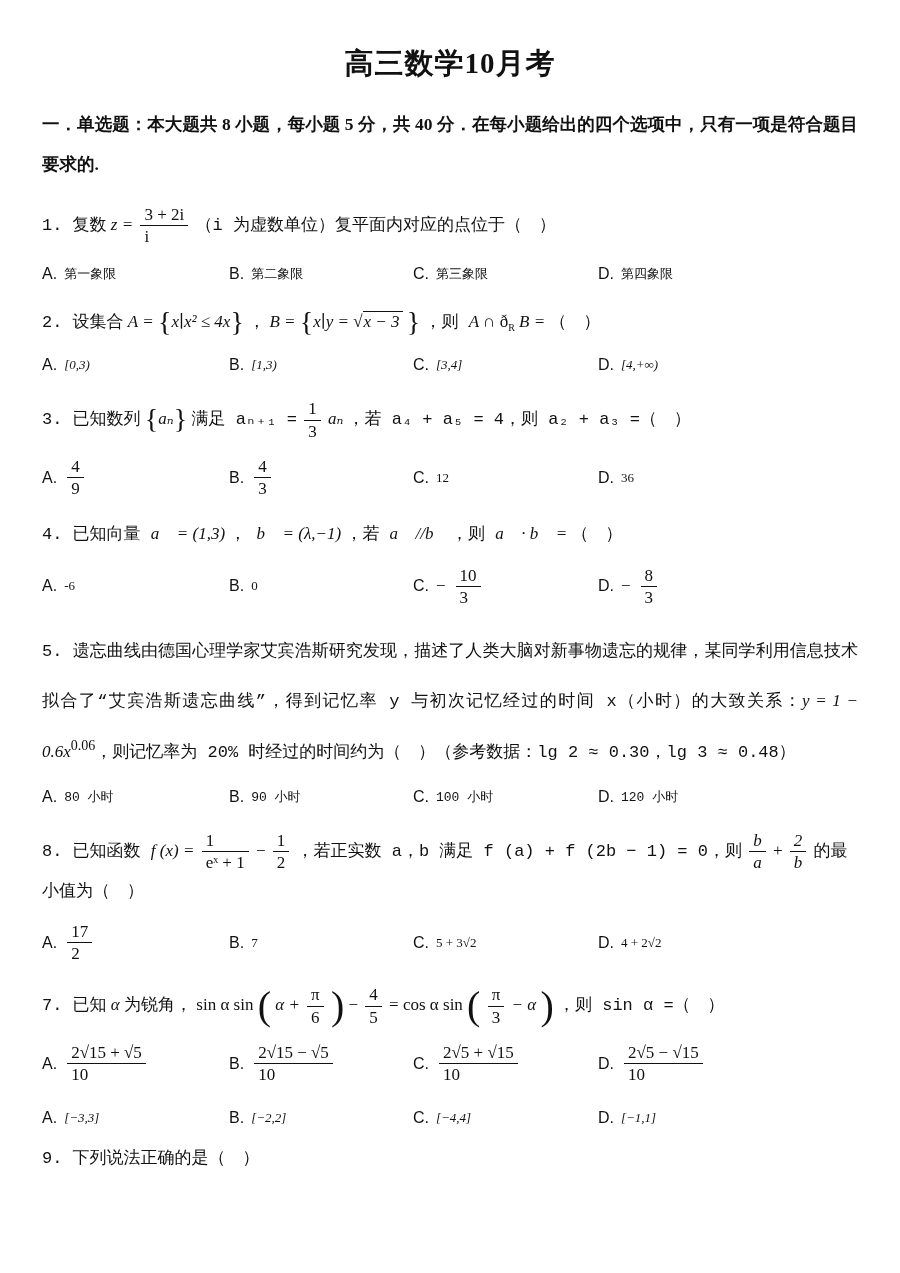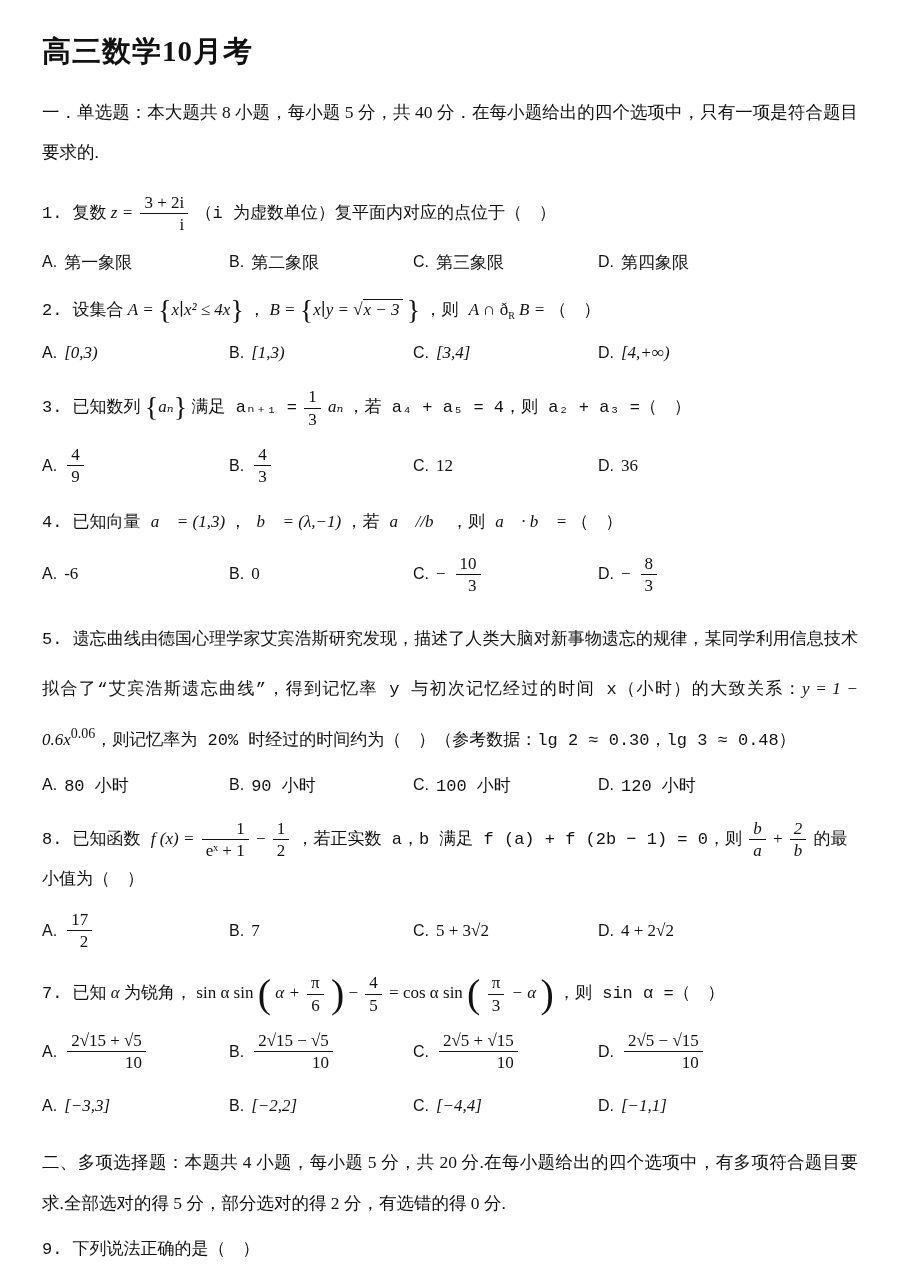--- a/index.html
+++ b/index.html
@@ -1,38 +1,38 @@
 <!DOCTYPE html>
 <html><head>
 <meta charset="utf-8">
 <style>
   html,body{margin:0;padding:0;background:#fff;}
   body{width:900px;color:#111;font-family:"Liberation Serif","DejaVu Serif",serif;font-size:17px;}
   .page{padding:24px 42px 60px 42px;box-sizing:border-box;width:900px;}
-  .title{text-align:left;font-size:29px;font-weight:700;margin:8px 0 20px 0;letter-spacing:1px;}
-  .sechdr{font-weight:400;font-size:17.5px;line-height:2.3;text-align:justify;margin:0;}
+  .title{text-align:center;font-size:29px;font-weight:700;margin:20px 0 20px 0;letter-spacing:1px;}
+  .sechdr{font-weight:700;font-size:17.5px;line-height:2.3;text-align:justify;margin:0;}
   .q{margin-top:18px;}
   .stem{line-height:1.9;}
   .cn{font-family:Liberation Mono, monospace;}
   .mi{font-family:"Liberation Serif","DejaVu Serif",serif;font-style:italic;}
   .mr{font-family:"Liberation Serif","DejaVu Serif",serif;}
-  .frac{display:inline-flex;flex-direction:column;vertical-align:middle;text-align:right;line-height:1.25;margin:1px 3px;}
+  .frac{display:inline-flex;flex-direction:column;vertical-align:middle;text-align:left;line-height:1.25;margin:1px 3px;}
   .frac .fn{border-bottom:1.3px solid #111;padding:0 4px;display:block;}
   .frac .fd{padding:0 4px;display:block;}
   .brace{font-size:165%;vertical-align:-0.14em;line-height:1;font-style:normal;}
   .bp{font-size:235%;vertical-align:middle;line-height:.8;font-style:normal;}
   .sqrt{white-space:nowrap;}
   .sqrt::before{content:"√";}
   .rad{border-top:1.2px solid #111;padding:0 3px 0 1px;}
   sup{font-size:14px;}
   sub{font-size:11px;}
   .opts{display:grid;grid-template-columns:187px 184px 185px 1fr;align-items:center;margin-top:12px;min-height:28px;}
   .opt{display:flex;align-items:center;gap:7px;}
   .olab{font-family:"Liberation Sans","DejaVu Sans",sans-serif;font-size:16px;}
-  .oval{font-size:17px;}
+  .oval{font-size:13px;}
   .longtext{line-height:2.85;text-align:justify;margin:14px 0 0 0;}
   .comp{font-style:normal;}
   .comp sub{font-size:10px;}
   .gap6{margin-top:6px;}
   .gap10{margin-top:10px;}
 </style>
 </head>
 <body>
 
 <div class="page">
@@ -331,21 +331,20 @@
           <span class="olab">C.</span>
           <span class="oval mi">[−4,4]</span>
         </div>
       <div class="opt">
           <span class="olab">D.</span>
           <span class="oval mi">[−1,1]</span>
         </div>
     </div>
   </div>
 
-  <p class="sechdr" style="margin-top:22px;">二、多项选择题：本题共 4 小题，每小题 5 分，共 20 分.在每小题给出的四个选项中，有多项符合题目要求.全部选对的得 5 分，部分选对的得 2 分，有选错的得 0 分.</p>
 
   <div class="q gap10">
     <div class="stem">
       <span class="cn">9. 下列说法正确的是（　）</span>
     </div>
   </div>
 
 </div>
 
 </body></html>

